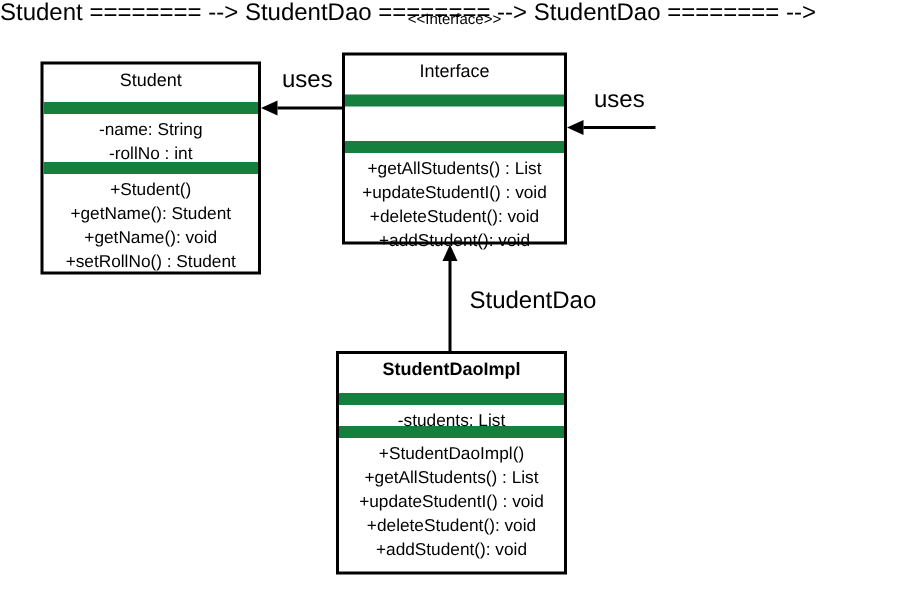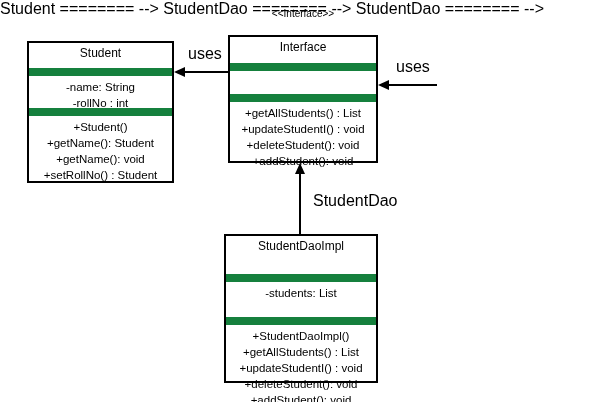--- a/index.html
+++ b/index.html
@@ -130,24 +130,24 @@
       <div class="uml-member">+updateStudentI()  : void</div>
       <div class="uml-member">+deleteStudent():  void</div>
       <div class="uml-member">+addStudent():  void</div>
     </div>
   </div>
 
   
 
   
   <div class="uml-class" style="left:224px; top:234px; width:154px; height:149px;">
-    <div class="uml-compartment" style="height:38px;">
+    <div class="uml-compartment" style="height:26px;font-weight:bold;">
       <div class="uml-name">StudentDaoImpl</div>
     </div>
-    <div class="uml-compartment" style="height:43px;">
+    <div class="uml-compartment" style="height:22px;">
       <div class="uml-member">-students:  List</div>
     </div>
     <div class="uml-compartment" style="height:65px;">
       <div class="uml-member">+StudentDaoImpl()</div>
       <div class="uml-member">+getAllStudents()  : List</div>
       <div class="uml-member">+updateStudentI()  : void</div>
       <div class="uml-member">+deleteStudent():  void</div>
       <div class="uml-member">+addStudent():  void</div>
     </div>
   </div>

